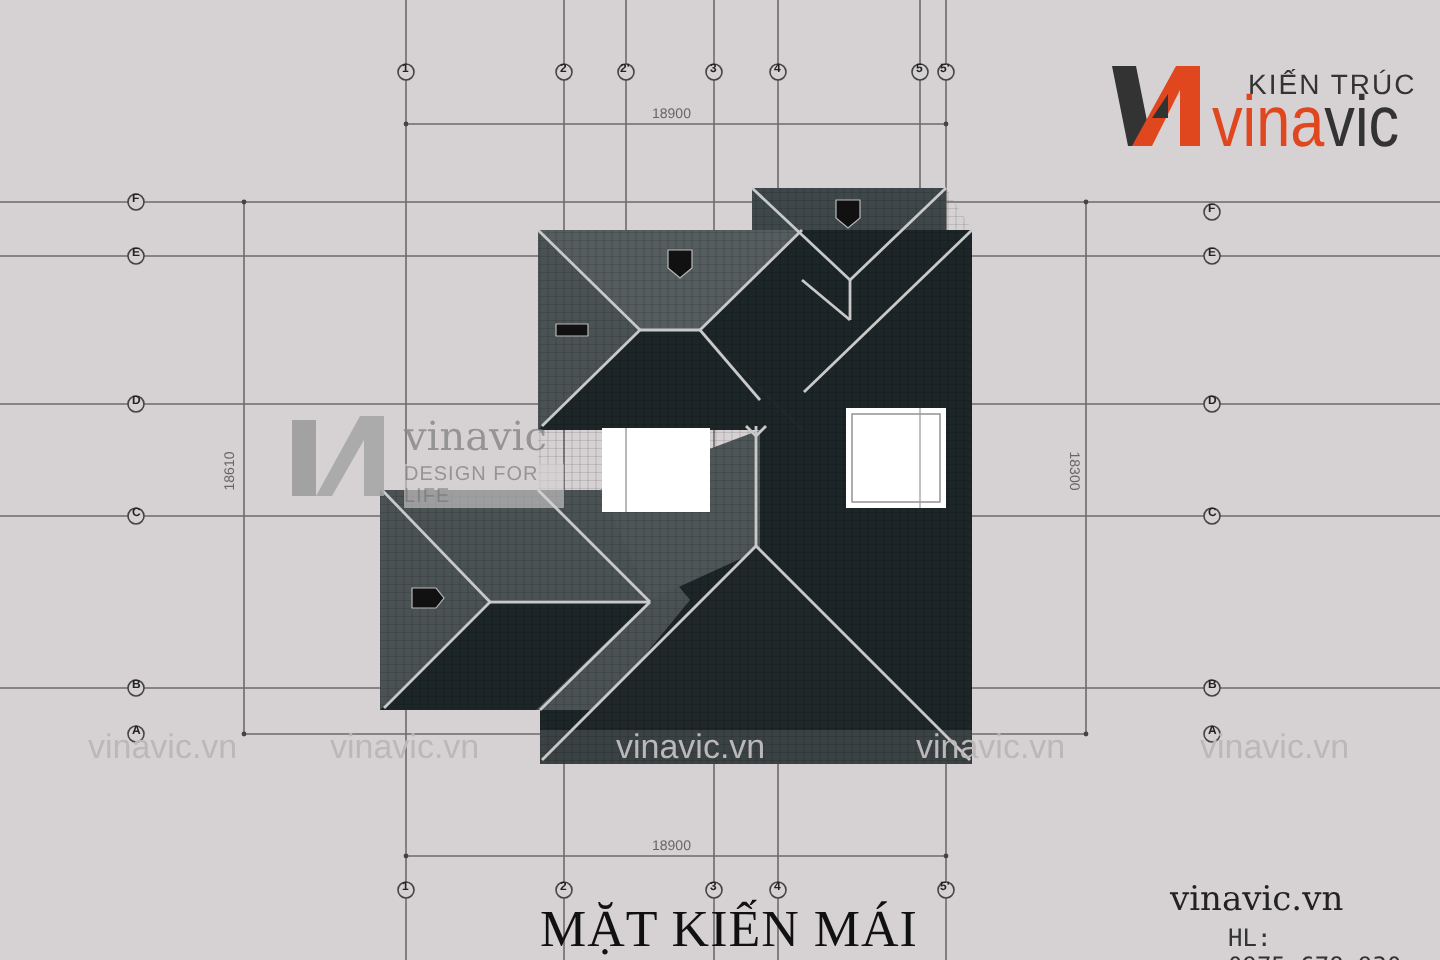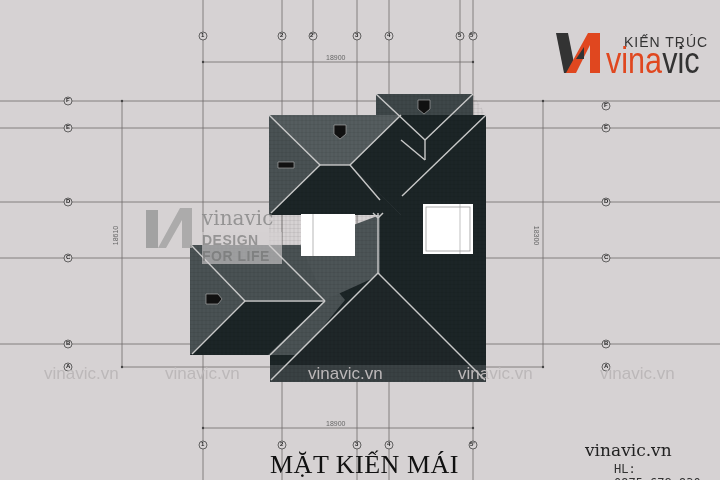--- a/index.html
+++ b/index.html
@@ -9,21 +9,21 @@
   .logo-top{position:absolute;left:70px;top:5px;font-size:14px;color:#333;letter-spacing:1px;}
   .logo-main{position:absolute;left:52px;top:14px;font-size:36px;line-height:36px;font-family:"Liberation Sans",sans-serif;font-stretch:condensed;transform:scaleX(0.85);transform-origin:left;}
   .logo-main .a{color:#e0471f;}
   .logo-main .b{color:#333;}
   .title{position:absolute;left:270px;top:450px;font-family:"Liberation Serif",serif;font-size:26px;color:#111;letter-spacing:0.5px;}
   .site{position:absolute;left:585px;top:440px;font-family:"DejaVu Serif",serif;font-size:17px;color:#222;}
   .hotline{position:absolute;left:590px;top:462px;font-family:"DejaVu Sans Mono",monospace;font-size:12px;color:#333;padding-left:24px;}
   .wm{position:absolute;font-size:17px;color:#bcb8b9;font-family:"Liberation Sans",sans-serif;}
   .mid-logo{position:absolute;left:142px;top:204px;width:140px;height:54px;opacity:0.85;}
   .mid-logo .t1{position:absolute;left:60px;top:2px;font-family:"DejaVu Serif",serif;font-size:20px;color:#8a8a8a;}
-  .mid-logo .t2{position:absolute;left:60px;top:28px;font-size:14px;color:#8a8a8a;letter-spacing:0.5px;font-weight:bold;background:rgba(214,210,211,0.7);}
+  .mid-logo .t2{position:absolute;left:60px;top:28px;font-size:10px;color:#8a8a8a;letter-spacing:0.5px;font-weight:normal;background:rgba(214,210,211,0.7);}
 </style>
 </head>
 <body>
 
 <svg class="layer" viewBox="0 0 720 480">
   <defs>
     <pattern id="tiles" width="4" height="4" patternUnits="userSpaceOnUse">
       <rect width="4" height="4" fill="none"></rect>
       <line x1="0" y1="0" x2="4" y2="0" stroke="#000" stroke-opacity="0.18" stroke-width="0.6"></line>
       <line x1="2" y1="0" x2="2" y2="4" stroke="#000" stroke-opacity="0.15" stroke-width="0.5"></line>

